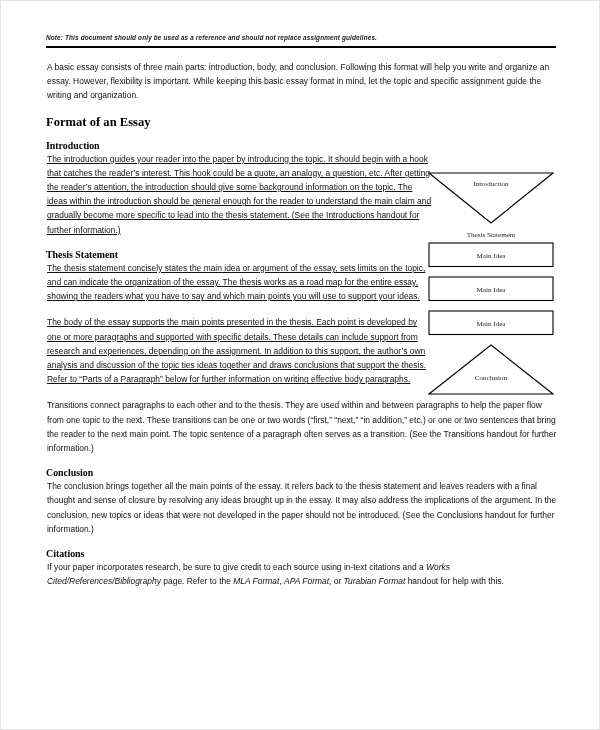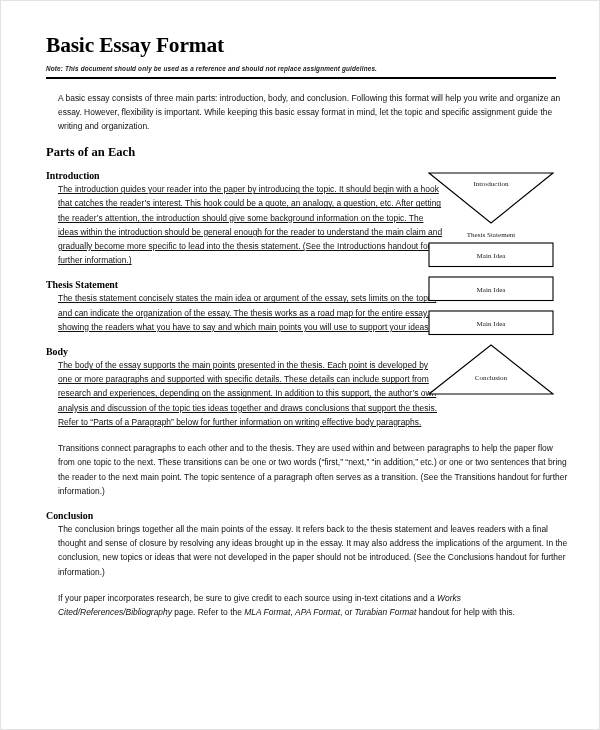--- a/index.html
+++ b/index.html
@@ -50,21 +50,21 @@
     border-top: 2.1px solid #000;
     margin: 0 0 12px 0;
     width: 510px;
   }
 
   
   .para {
     font-size: 8.45px;
     line-height: 14.2px;
     color: #111;
-    margin: 0 0 12px 12px;
+    margin: 0 0 12px 1px;
     text-align: left;
   }
   .para.narrow { width: 385px; text-decoration: underline; }
   .para.wide   { width: 510px; }
 
   h2.section-title {
     font-family: "Liberation Serif", serif;
     font-weight: bold;
     font-size: 12.6px;
     color: #000;
@@ -99,44 +99,43 @@
     fill: #1a1a1a;
   }
 </style>
 </head>
 <body>
 
 <div id="page">
 
   <div class="content">
 
-    <h1 class="doc-title">Basic Essay Format</h1>
 
     <p class="doc-note">Note: This document should only be used as a reference and should not replace assignment guidelines.</p>
 
     <hr class="rule">
 
     <p class="para wide">A basic essay consists of three main parts: introduction, body, and conclusion. Following this format will help you write and organize an essay. However, flexibility is important. While keeping this basic essay format in mind, let the topic and specific assignment guide the writing and organization.</p>
 
-    <h2 class="section-title">Parts of an Each</h2>
+    <h2 class="section-title">Format of an Essay</h2>
 
     <h3 class="sub-title">Introduction</h3>
     <p class="para narrow">The introduction guides your reader into the paper by introducing the topic. It should begin with a hook that catches the reader’s interest. This hook could be a quote, an analogy, a question, etc. After getting the reader’s attention, the introduction should give some background information on the topic. The ideas within the introduction should be general enough for the reader to understand the main claim and gradually become more specific to lead into the thesis statement. (See the Introductions handout for further information.)</p>
 
     <h3 class="sub-title">Thesis Statement</h3>
     <p class="para narrow">The thesis statement concisely states the main idea or argument  of the essay, sets limits on the topic, and can indicate the organization of the essay. The thesis works as a road map for the entire essay, showing the readers what you have to say and which main points you will use to support your ideas.</p>
 
-    <h3 class="sub-title">Body</h3>
     <p class="para narrow">The body of the essay supports the main points presented in the thesis. Each point is developed by one or more paragraphs and supported with specific details. These details can include support from research and experiences, depending on the assignment. In addition to this support, the author’s own analysis and discussion of the topic ties ideas together and draws conclusions that support the thesis. Refer to “Parts of a Paragraph” below for further information on writing effective body paragraphs.</p>
 
     <p class="para wide">Transitions connect paragraphs to each other and to the thesis. They are used within and between paragraphs to help the paper flow from one topic to the next. These transitions can be one or two words (“first,” “next,” “in addition,” etc.) or one or two sentences that bring the reader to the next main point. The topic sentence of a paragraph often serves as a transition. (See the Transitions handout for further information.)</p>
 
     <h3 class="sub-title">Conclusion</h3>
     <p class="para wide">The conclusion brings together all the main points of the essay. It refers back to the thesis statement and leaves readers with a final thought and sense of closure by resolving any ideas brought up in the essay. It may also address the implications of the argument. In the conclusion, new topics or ideas that were not developed in the paper should not be introduced. (See the Conclusions handout for further information.)</p>
 
+    <h3 class="sub-title">Citations</h3>
     <p class="para wide"><span>If your paper incorporates research, be sure to give credit to each source using in-text citations and a </span><span class="italic">Works Cited/References/Bibliography</span><span> page. Refer to the </span><span class="italic">MLA Format</span><span>, </span><span class="italic">APA Format</span><span>, or </span><span class="italic">Turabian Format</span><span> handout for help with this.</span></p>
 
   </div>
 
   <div class="diagram">
     <svg width="126" height="225" viewBox="0 0 126 225" xmlns="http://www.w3.org/2000/svg">
 
       <polygon points="1,2 125,2 63,52" fill="#ffffff" stroke="#000000" stroke-width="1.1"></polygon>
       <text class="dg-label" x="63" y="15" text-anchor="middle">Introduction</text>
 

